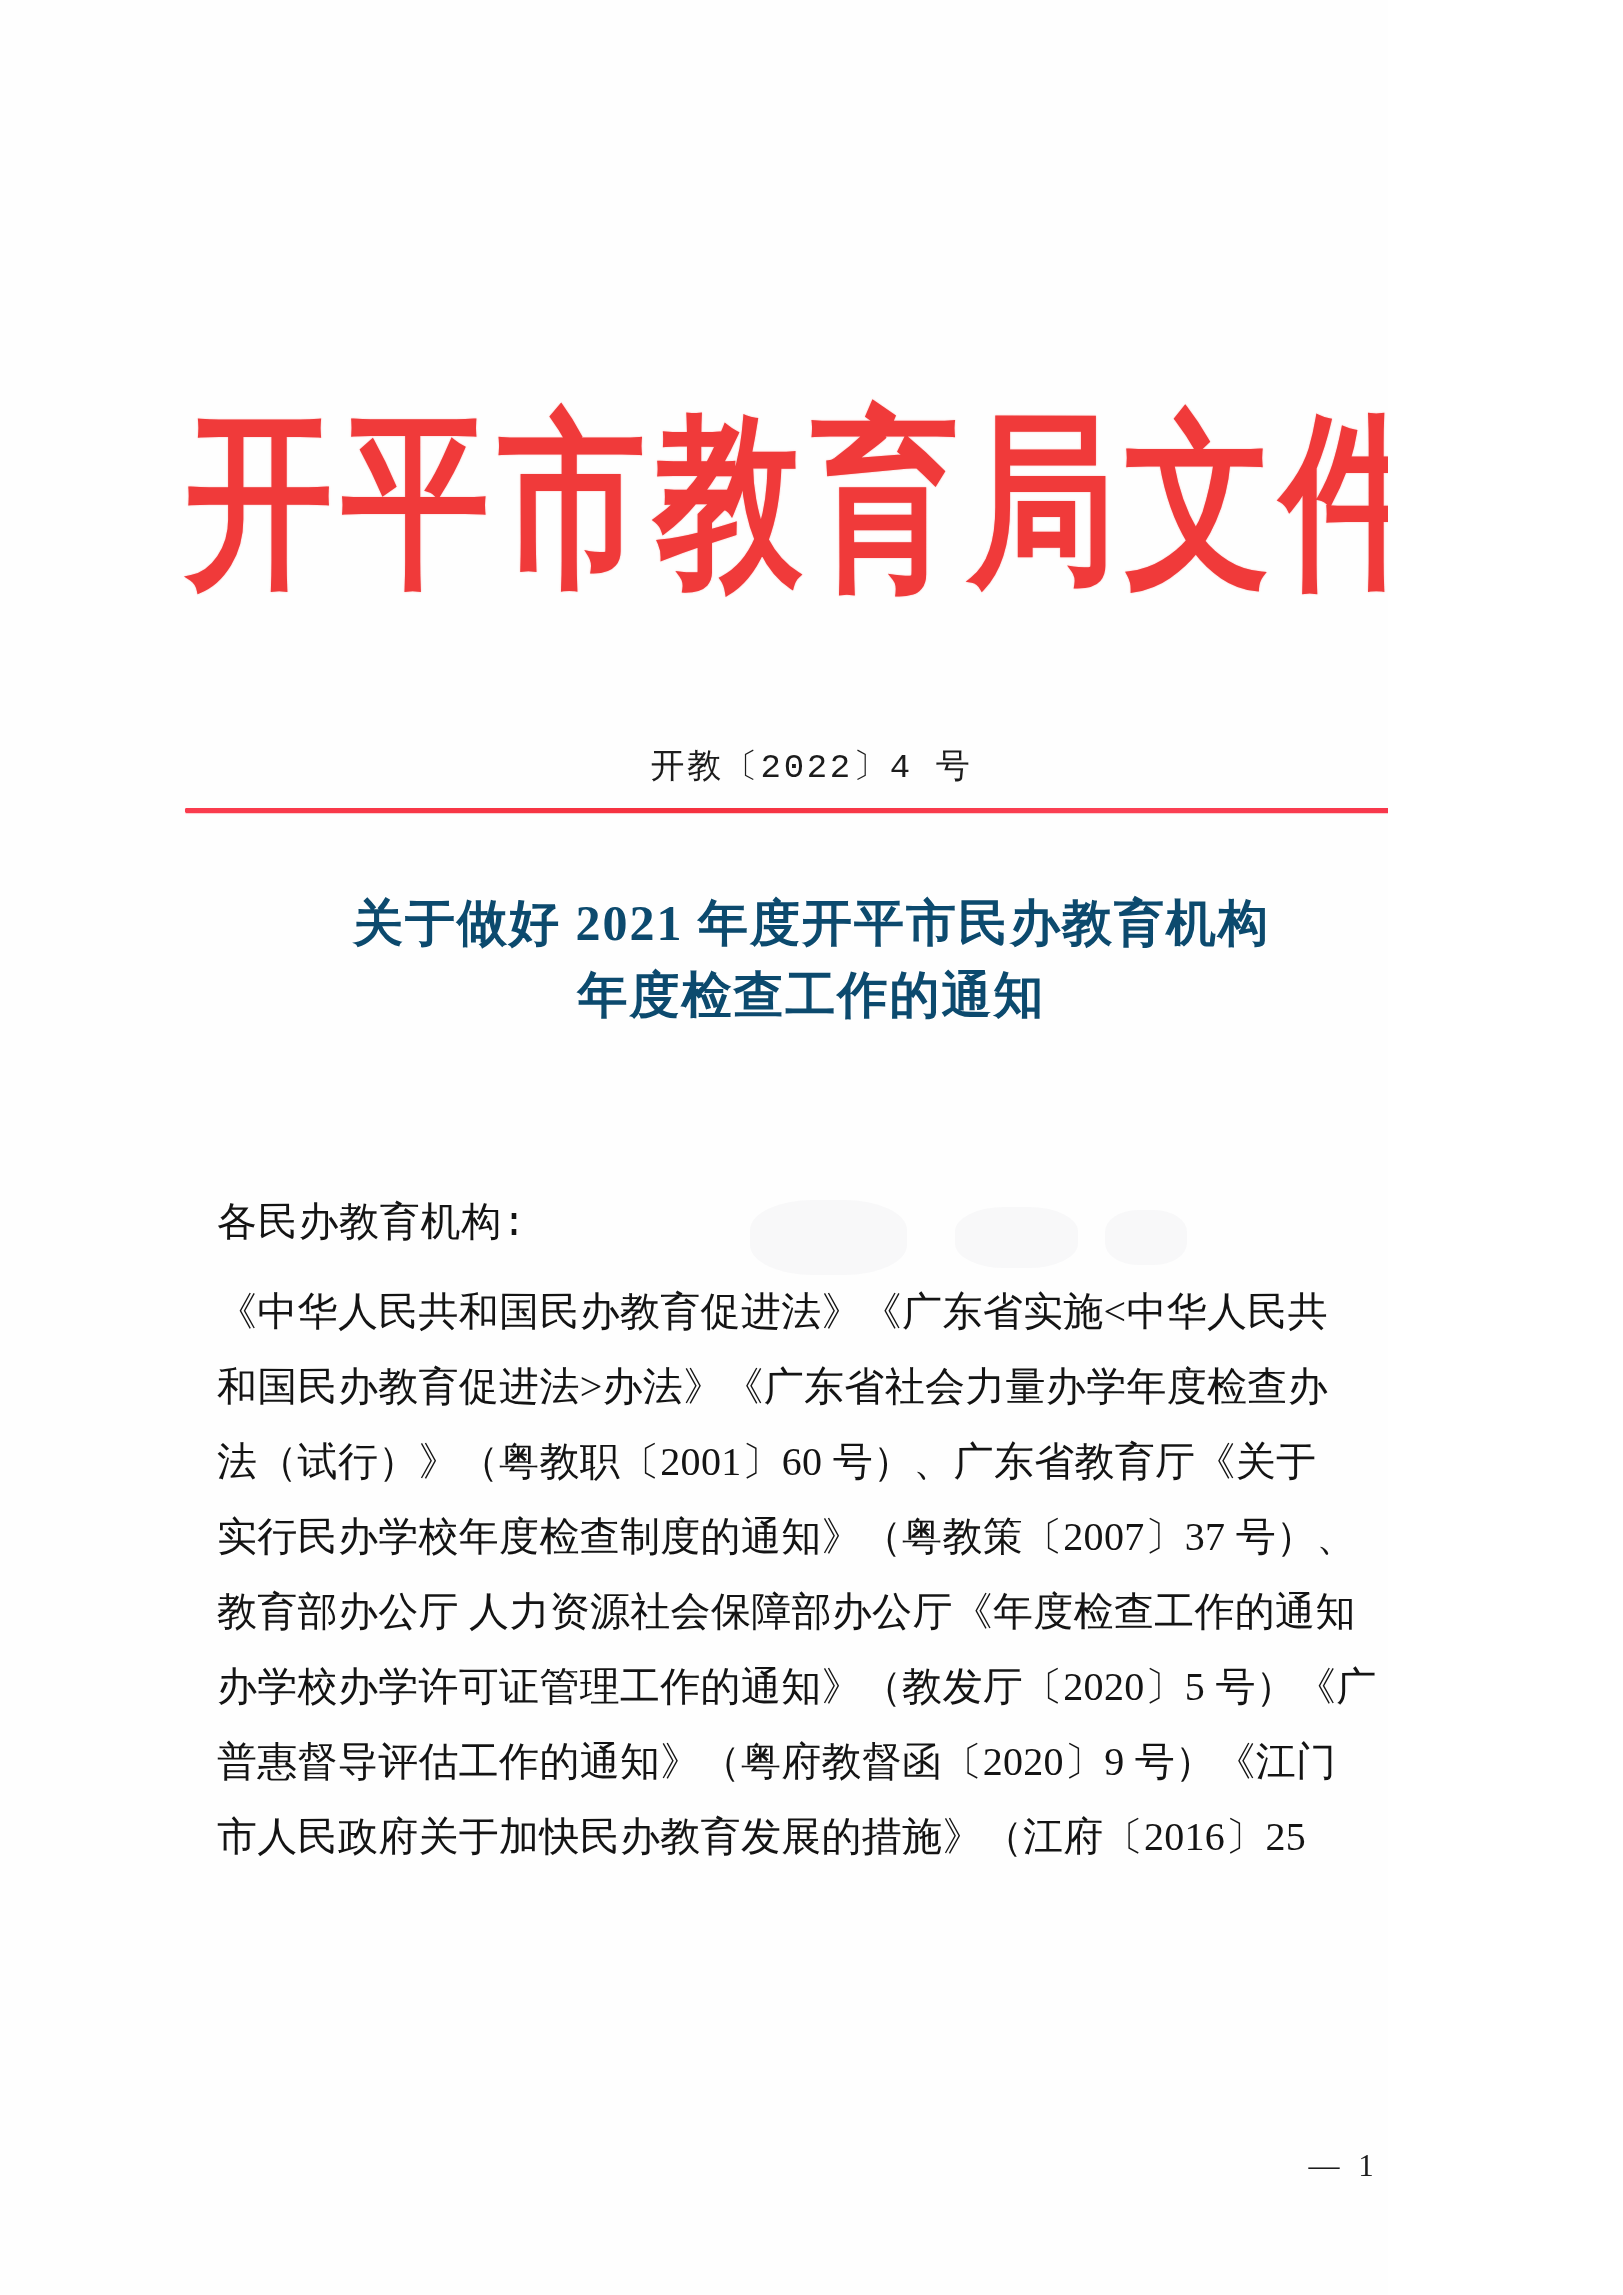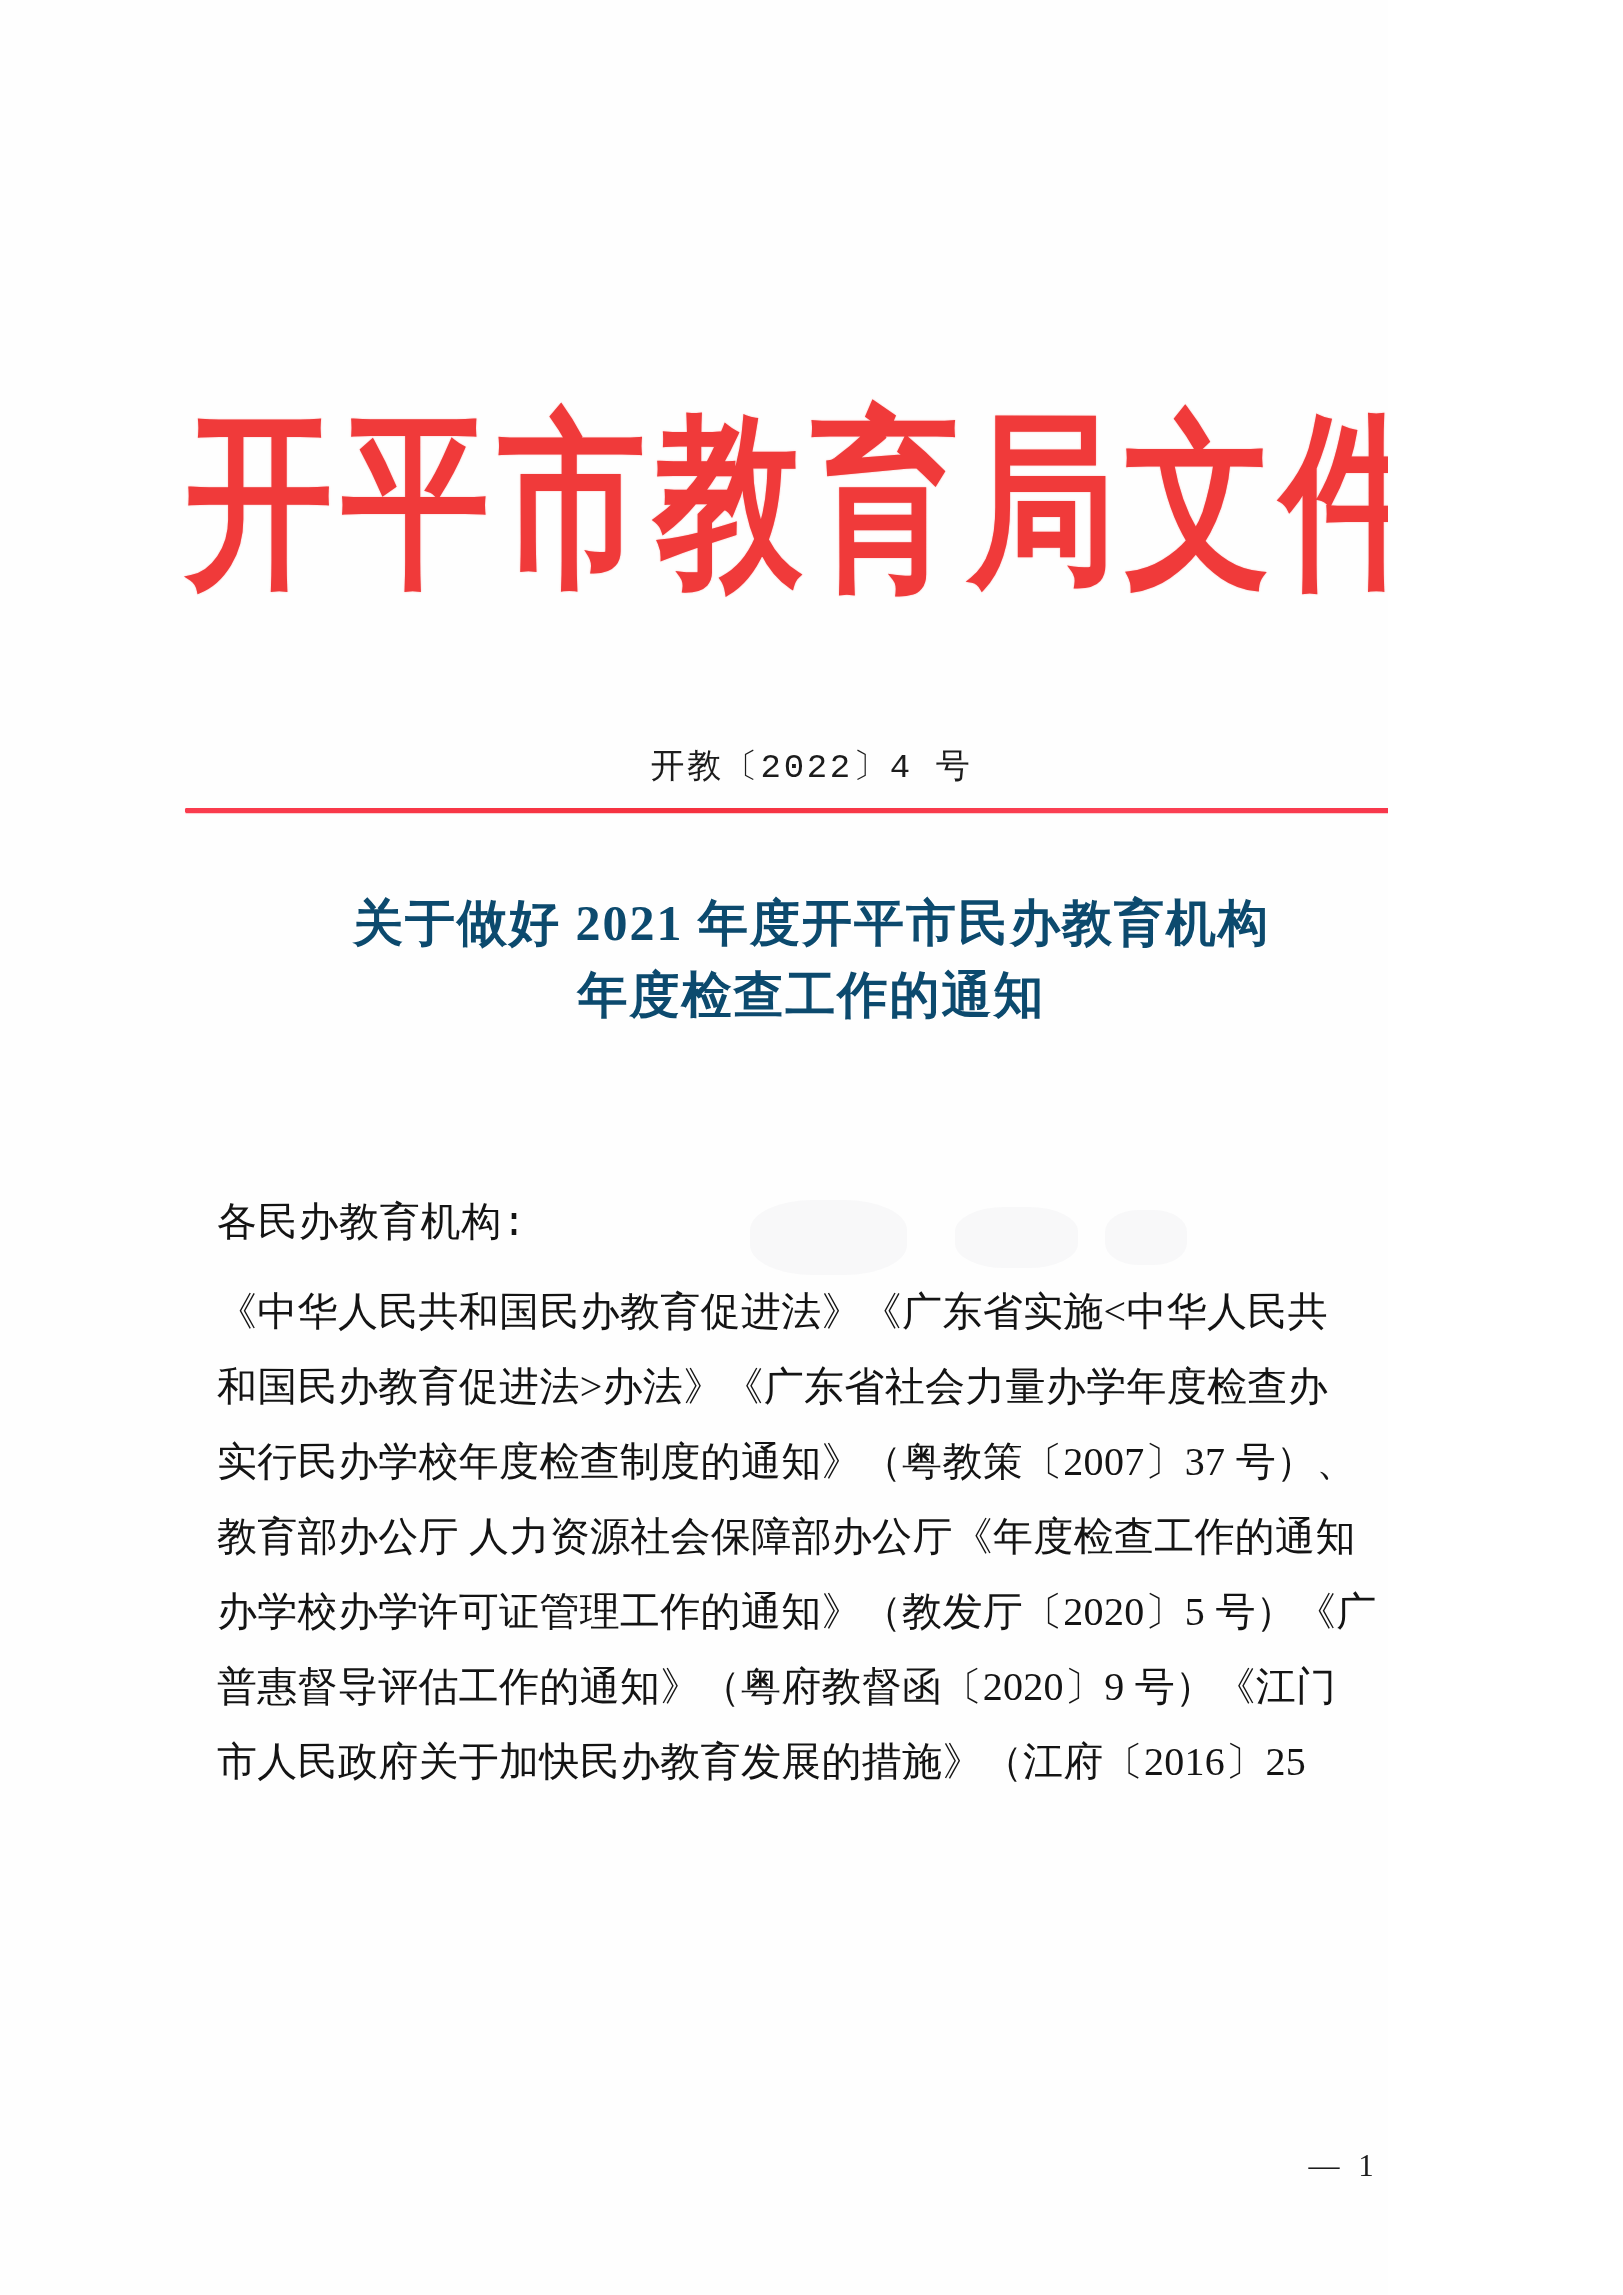--- a/index.html
+++ b/index.html
@@ -155,20 +155,21 @@
   <div class="title-block">
     <div class="title-line">关于做好 2021 年度开平市民办教育机构</div>
     <div class="title-line">年度检查工作的通知</div>
   </div>
 
   <div class="body-block">
     <div class="addressee">各民办教育机构:</div>
 
     <div class="body-line">《中华人民共和国民办教育促进法》《广东省实施&lt;中华人民共</div>
     <div class="body-line">和国民办教育促进法&gt;办法》《广东省社会力量办学年度检查办</div>
+    <div class="body-line">法（试行）》（粤教职〔2001〕60 号）、广东省教育厅《关于</div>
     <div class="body-line">实行民办学校年度检查制度的通知》（粤教策〔2007〕37 号）、</div>
     <div class="body-line">教育部办公厅 人力资源社会保障部办公厅《年度检查工作的通知</div>
     <div class="body-line">办学校办学许可证管理工作的通知》（教发厅〔2020〕5 号）《广</div>
     <div class="body-line">普惠督导评估工作的通知》（粤府教督函〔2020〕9 号）《江门</div>
     <div class="body-line">市人民政府关于加快民办教育发展的措施》（江府〔2016〕25</div>
   </div>
 
   <div class="footer">— 1 —</div>
 
 </div>

